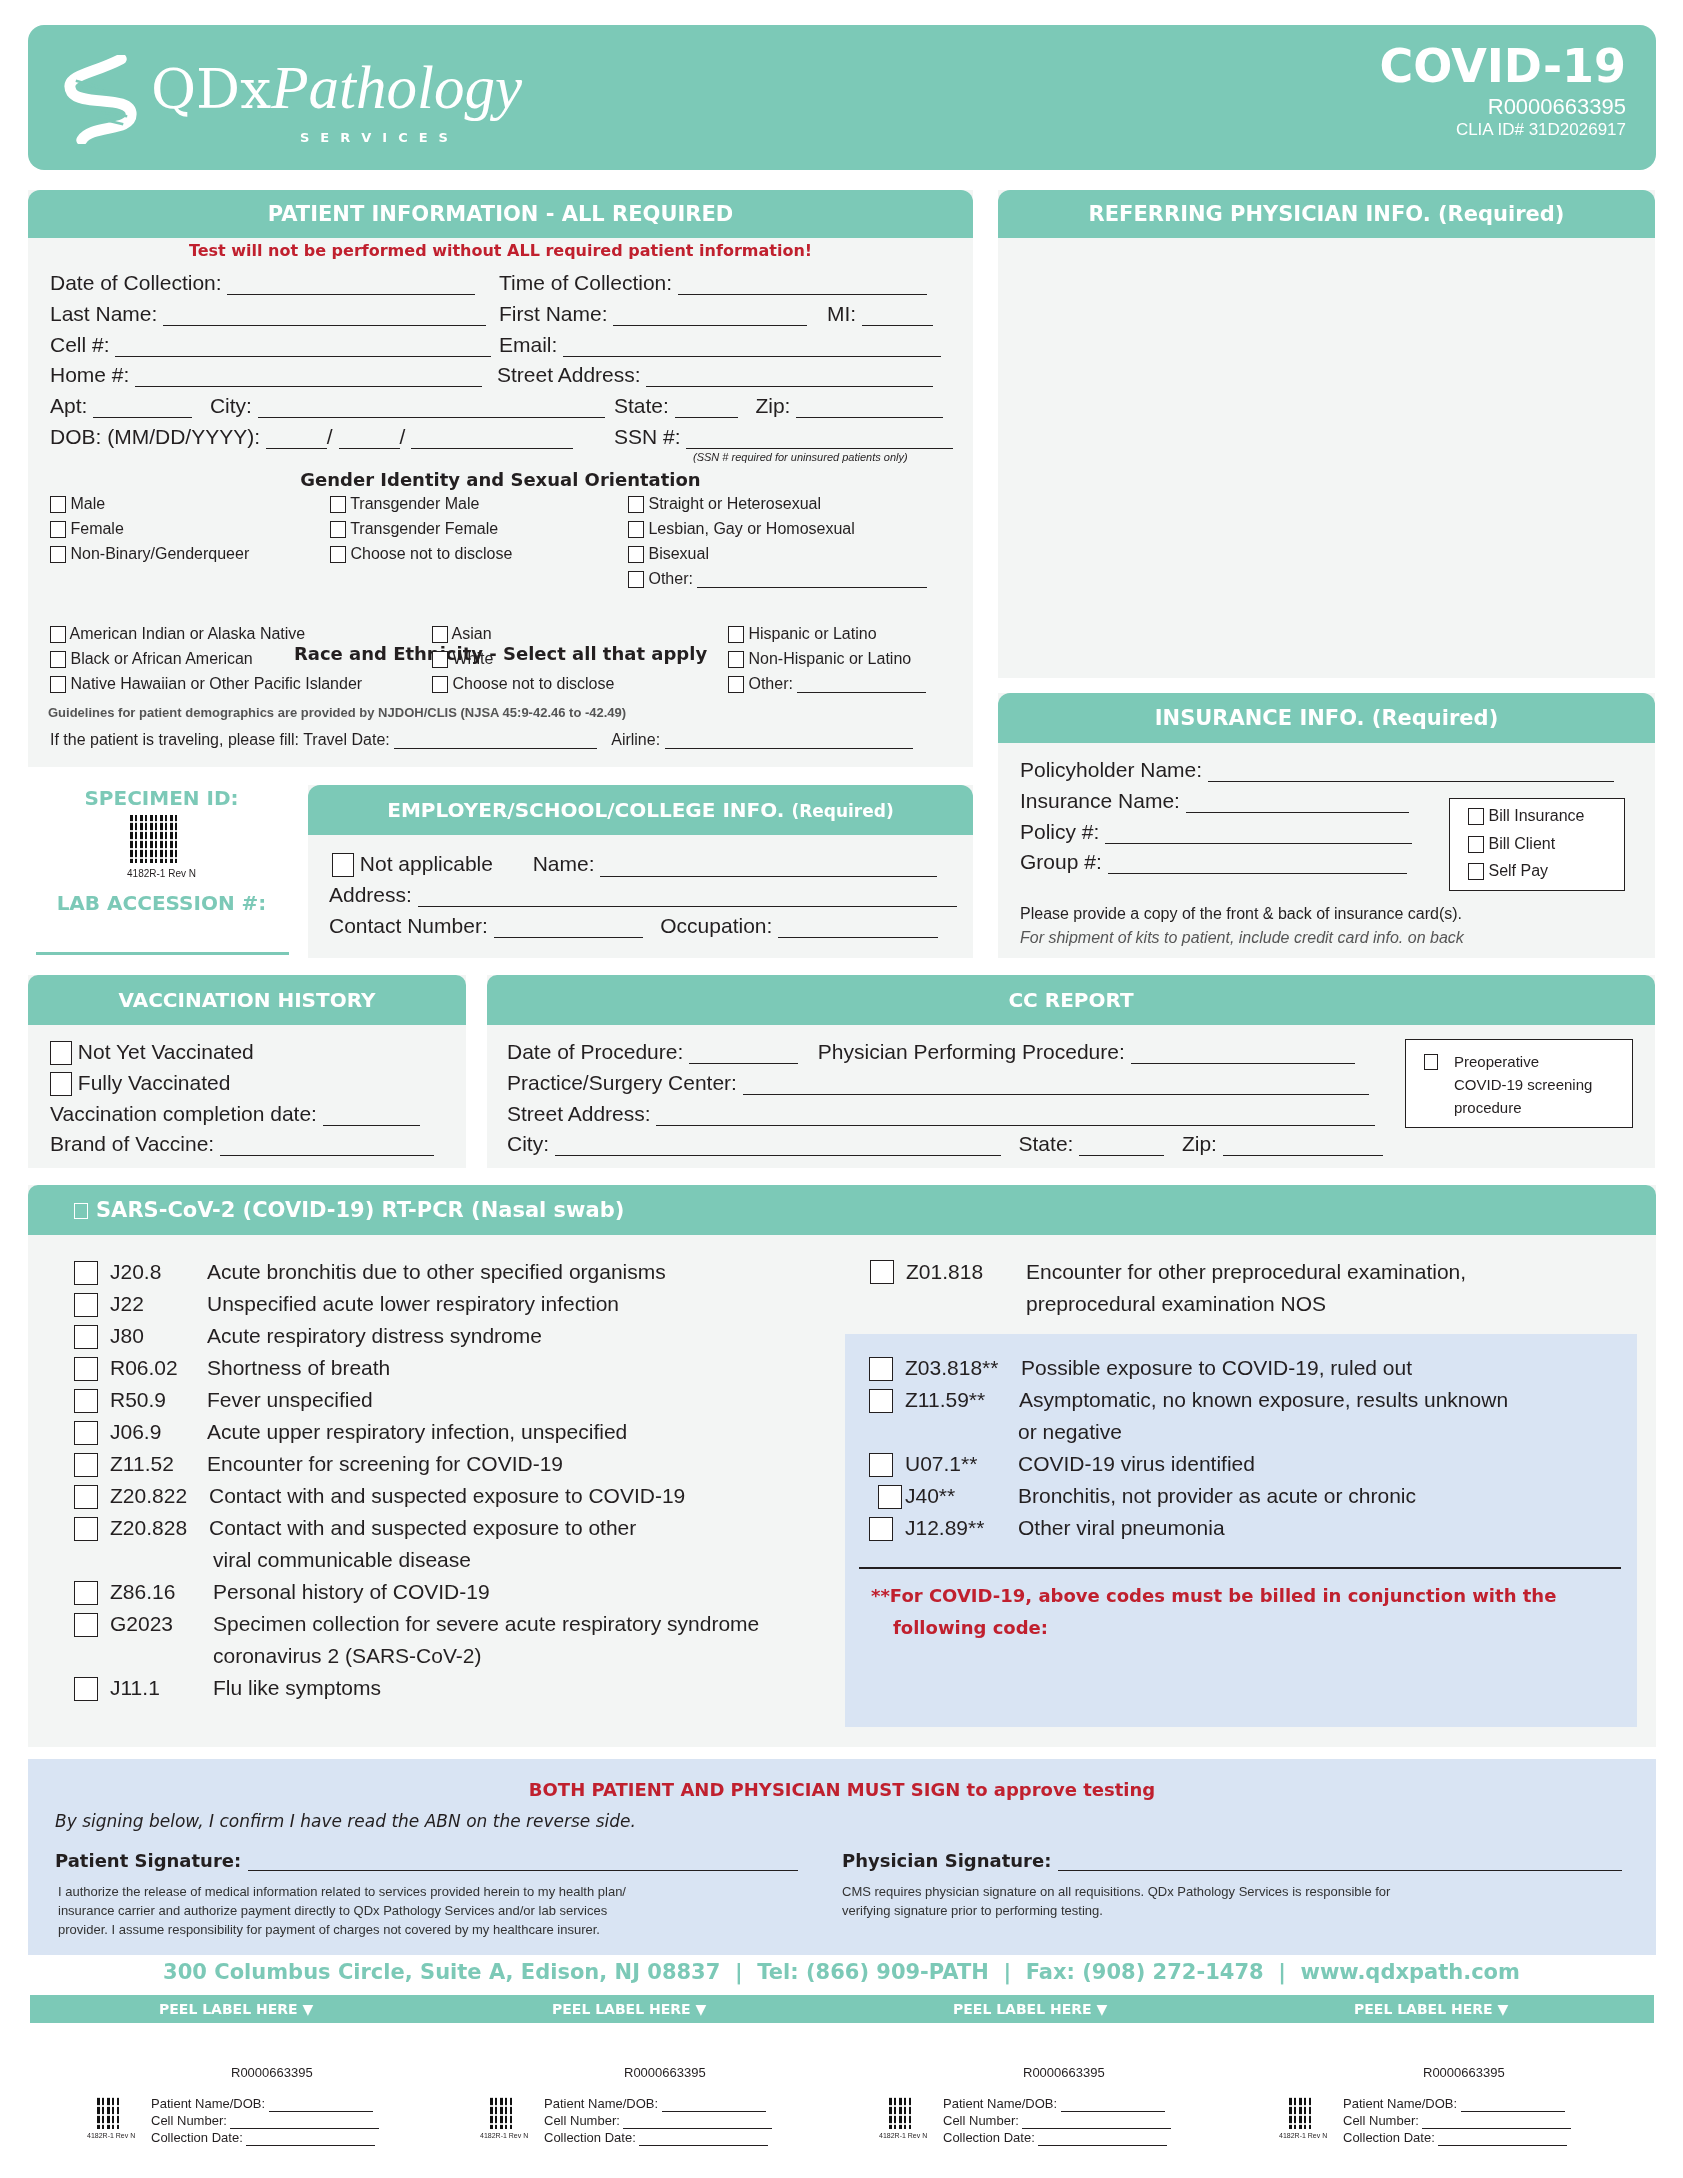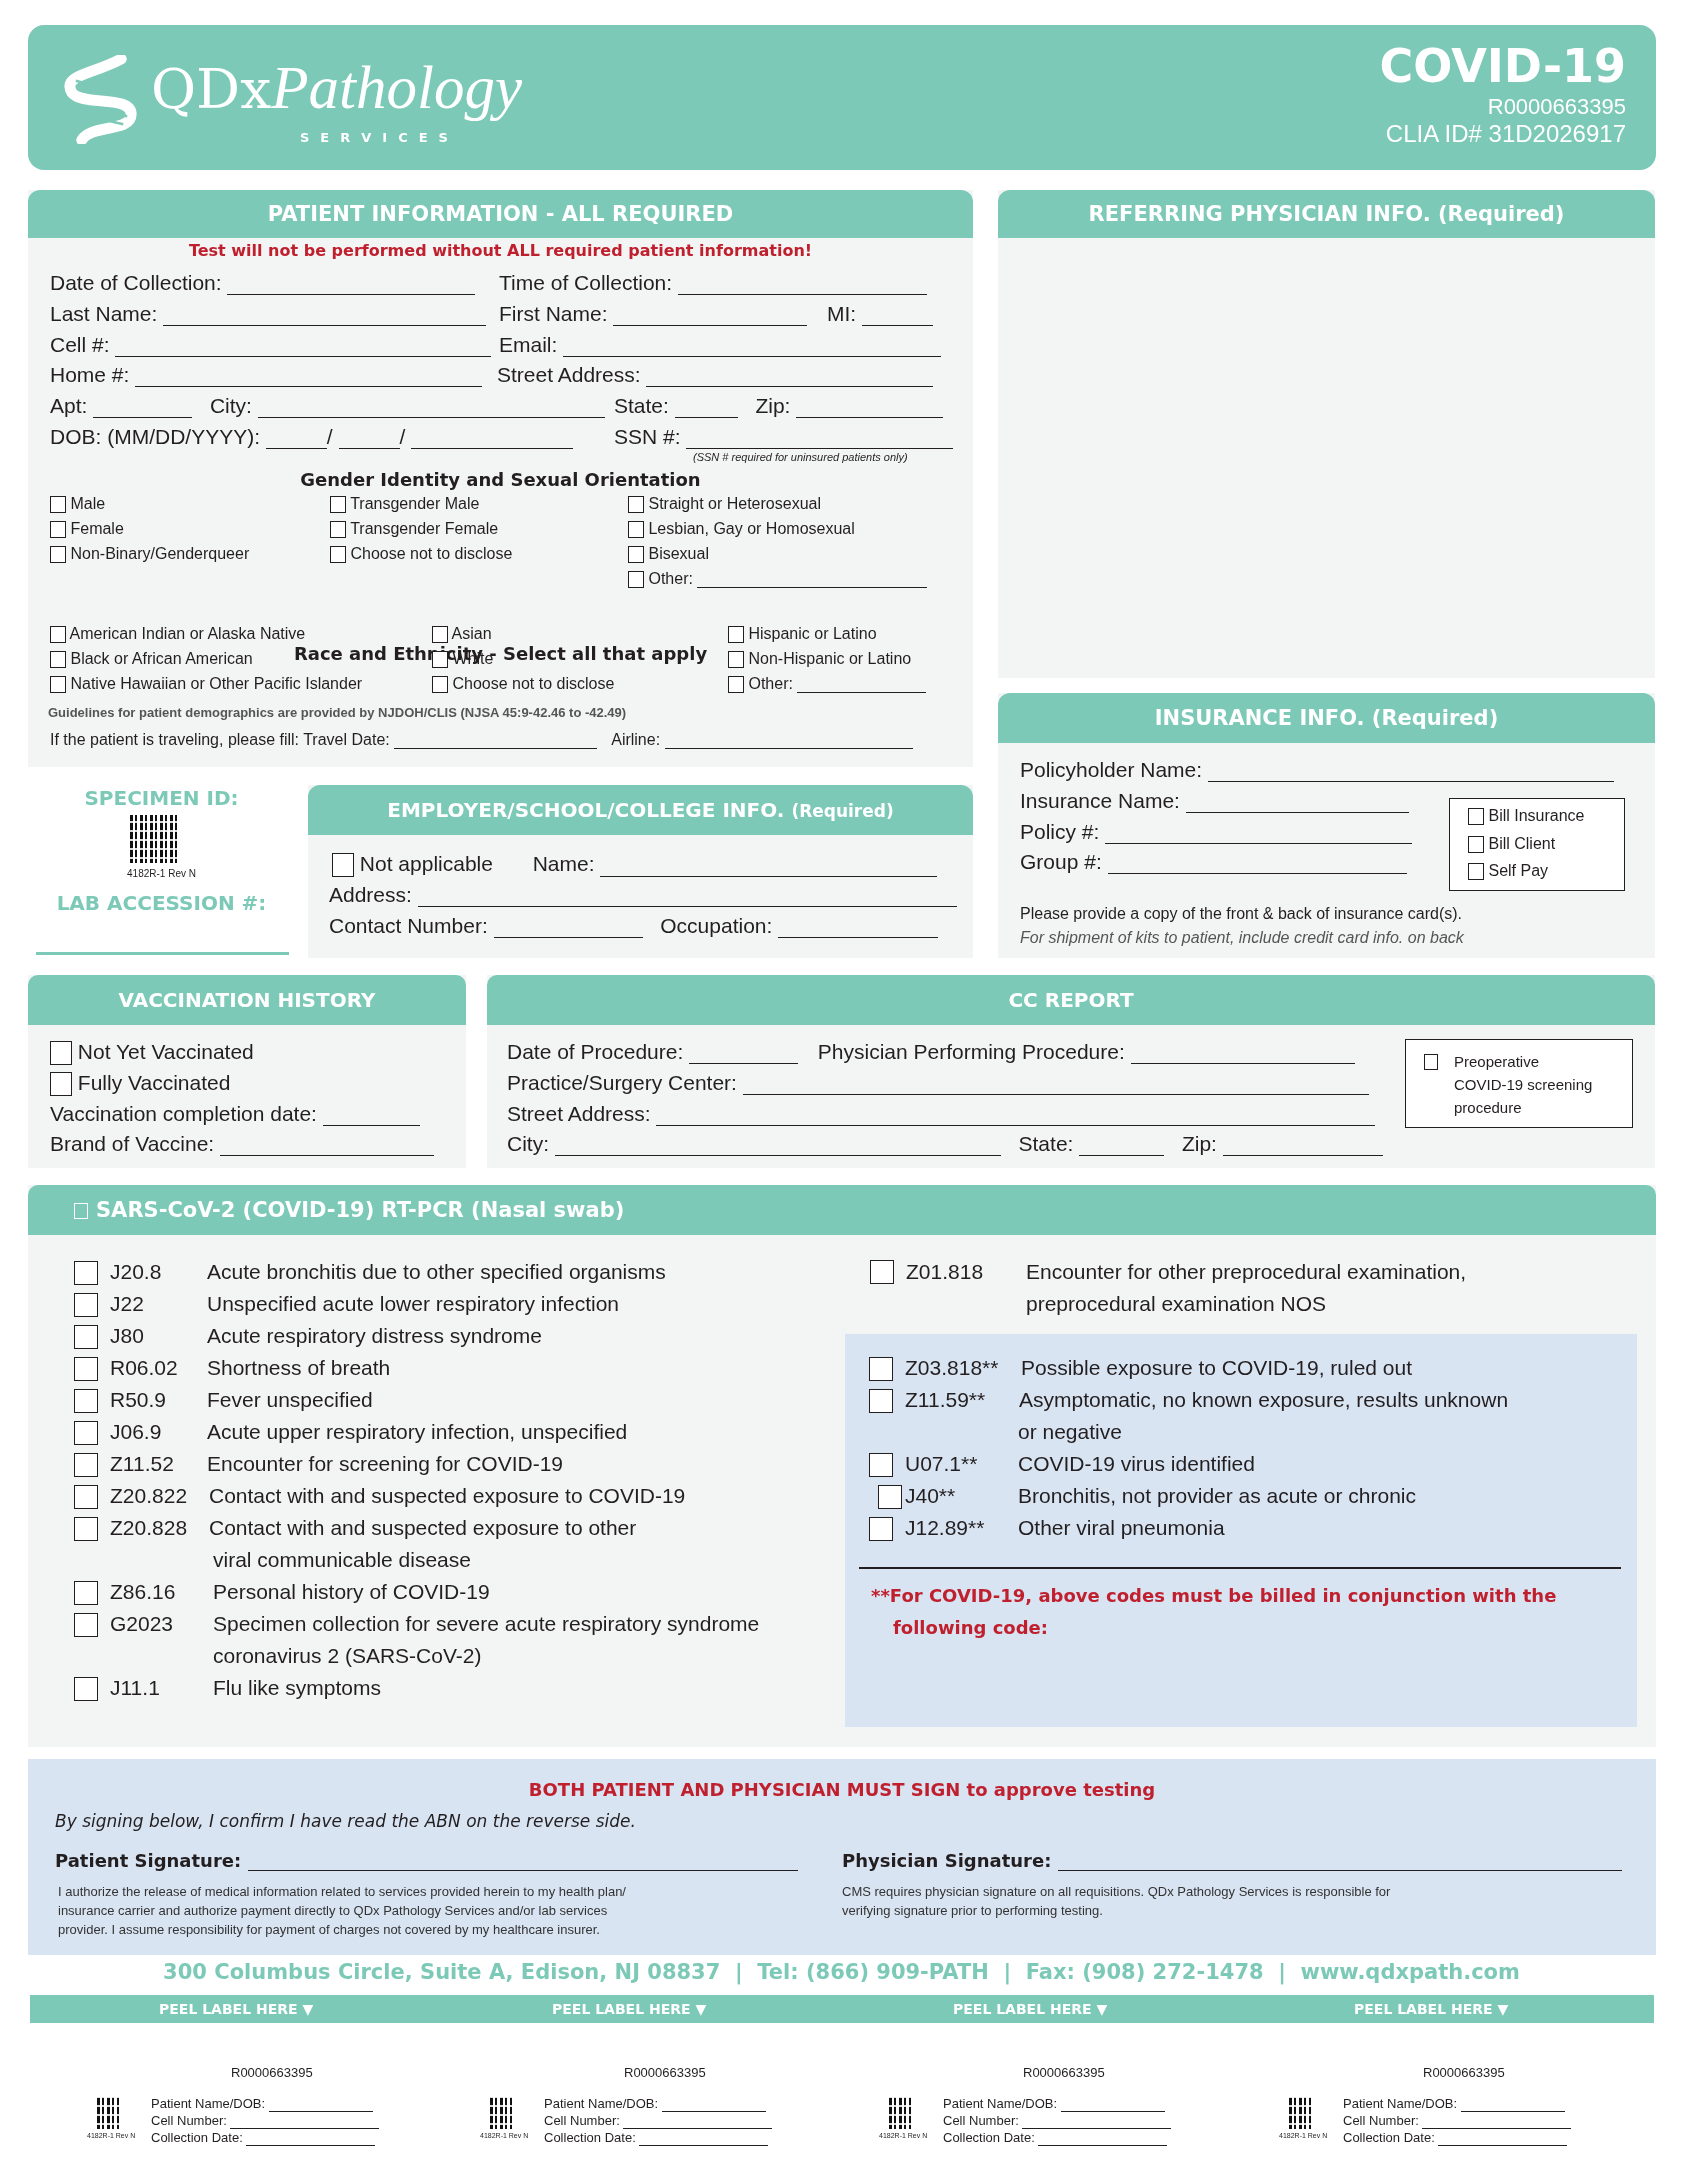--- a/index.html
+++ b/index.html
@@ -35,21 +35,21 @@
           <line x1="46" y1="64" x2="72" y2="70"></line>
         </g>
     </svg>
     <div class="abs" style="left:99px;top:2px;color:#fff;font-family:'DejaVu Serif',serif;font-size:55px;line-height:69px;white-space:nowrap;">
       <span>QDx</span><span style="font-style:italic;font-family:'Liberation Serif',serif;font-size:61px;">Pathology</span>
     </div>
     <div class="abs" style="left:248px;top:79px;color:#fff;font-family:'DejaVu Sans',sans-serif;font-weight:bold;font-size:13px;letter-spacing:11px;">SERVICES</div>
   </div>
   <div class="abs" style="right:30px;top:16px;color:#fff;font-family:'DejaVu Sans',sans-serif;font-weight:bold;font-size:46px;line-height:51px;">COVID-19</div>
   <div class="abs" style="right:30px;top:69px;color:#fff;font-size:22px;">R0000663395</div>
-  <div class="abs" style="right:30px;top:95px;color:#fff;font-size:24px;">CLIA ID# 31D2026917</div>
+  <div class="abs" style="right:30px;top:95px;color:#fff;font-size:17px;">CLIA ID# 31D2026917</div>
 </div>
 
 
 <div class="panel" style="left:28px;top:190px;width:945px;height:577px;">
   <div class="phead" style="height:48px;line-height:48px;font-size:21px;">PATIENT INFORMATION - ALL REQUIRED</div>
   <div class="abs red" style="left:0;right:0;top:51px;text-align:center;font-family:'DejaVu Sans',sans-serif;font-weight:bold;font-size:16px;">Test will not be performed without ALL required patient information!</div>
 
   <div class="row" style="left:22px;top:81px;">
     <span>Date of Collection:</span>
     <span class="line" style="width:248px"></span>

